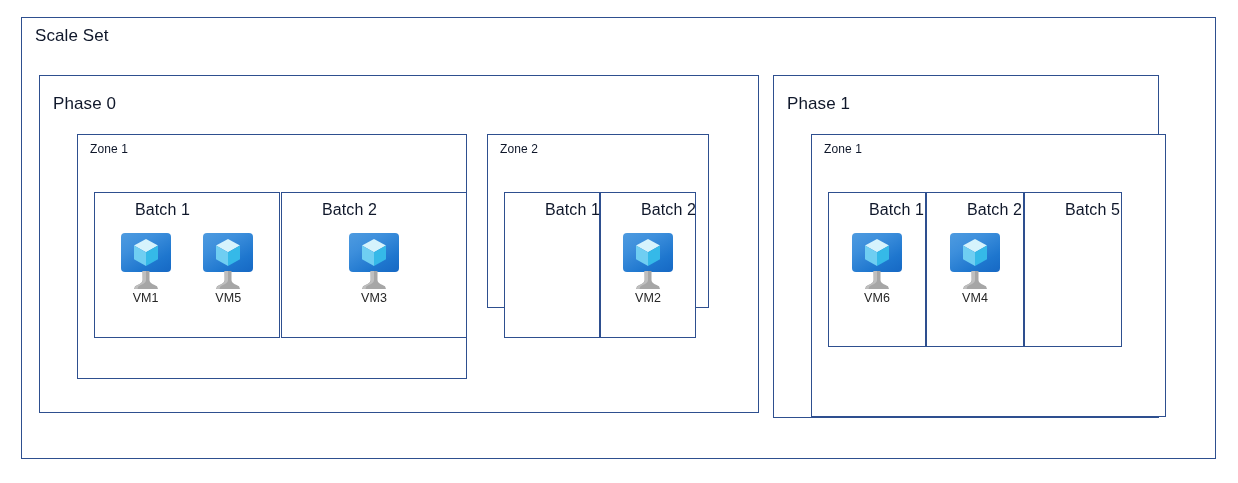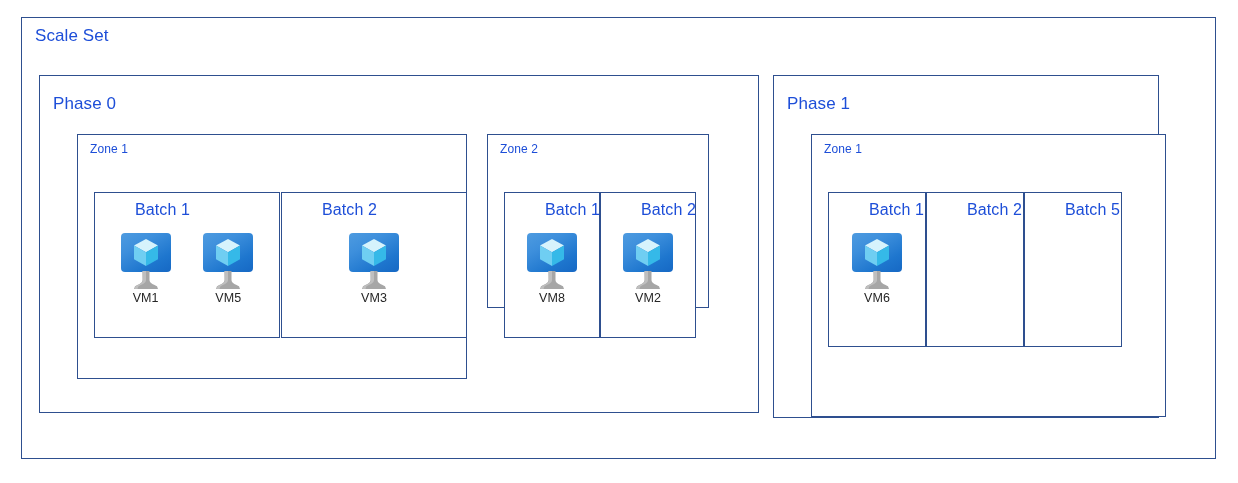--- a/index.html
+++ b/index.html
@@ -28,21 +28,21 @@
     box-sizing: border-box;
     border: 1.6px solid #2E4F8F;
     background: #ffffff;
   }
   .box > .box-title {
     position: absolute;
     left: 12px;
     top: 6px;
     font-size: 17px;
     line-height: 1.1;
-    color: #1d4ed8;
+    color: #0f172a;
     white-space: nowrap;
     letter-spacing: 0.1px;
   }
 
   
   .scaleset {
     left: 21px;
     top: 17px;
     width: 1195px;
     height: 442px;
@@ -207,37 +207,20 @@
             </div>
           </div>
         </div>
       </div>
 
       <div class="box zone zone-2">
         <div class="box-title">Zone 2</div>
 
         <div class="box batch batch-a">
           <div class="box-title">Batch 1</div>
-          <div class="vm-row">
-            <div class="vm">
-              <div class="vm-icon">
-                <div class="vm-screen"></div>
-                <svg class="vm-cube" viewBox="0 0 24 27">
-                  <polygon points="12,0 24,6.6 12,13.3 0,6.6" fill="#D6F3FC"></polygon>
-                  <polygon points="0,6.6 12,13.3 12,27 0,20.3" fill="#6FCEF2"></polygon>
-                  <polygon points="24,6.6 12,13.3 12,27 24,20.3" fill="#35B9E8"></polygon>
-                </svg>
-                <svg class="vm-stand" viewBox="0 0 34 18">
-                  <path d="M13.5 0 h7 v9 c0 3 3.5 4.2 7.5 6.2 l1 2.8 h-24 l1 -2.8 c4 -2 7.5 -3.2 7.5 -6.2 z" fill="#A6A6A6"></path>
-                  <path d="M13.5 0 h3.5 v9 c0 3 -3.5 4.2 -7.5 6.2 l-1 2.8 h-3 l1 -2.8 c4 -2 7.5 -3.2 7.5 -6.2 z" fill="#BFBFBF"></path>
-                </svg>
-              </div>
-              <div class="vm-label">VM8</div>
-            </div>
-          </div>
         </div>
 
         <div class="box batch batch-b">
           <div class="box-title">Batch 2</div>
           <div class="vm-row">
             <div class="vm">
               <div class="vm-icon">
                 <div class="vm-screen"></div>
                 <svg class="vm-cube" viewBox="0 0 24 27">
                   <polygon points="12,0 24,6.6 12,13.3 0,6.6" fill="#D6F3FC"></polygon>
@@ -278,20 +261,37 @@
                   <path d="M13.5 0 h3.5 v9 c0 3 -3.5 4.2 -7.5 6.2 l-1 2.8 h-3 l1 -2.8 c4 -2 7.5 -3.2 7.5 -6.2 z" fill="#BFBFBF"></path>
                 </svg>
               </div>
               <div class="vm-label">VM6</div>
             </div>
           </div>
         </div>
 
         <div class="box batch batch-b">
           <div class="box-title">Batch 2</div>
+          <div class="vm-row">
+            <div class="vm">
+              <div class="vm-icon">
+                <div class="vm-screen"></div>
+                <svg class="vm-cube" viewBox="0 0 24 27">
+                  <polygon points="12,0 24,6.6 12,13.3 0,6.6" fill="#D6F3FC"></polygon>
+                  <polygon points="0,6.6 12,13.3 12,27 0,20.3" fill="#6FCEF2"></polygon>
+                  <polygon points="24,6.6 12,13.3 12,27 24,20.3" fill="#35B9E8"></polygon>
+                </svg>
+                <svg class="vm-stand" viewBox="0 0 34 18">
+                  <path d="M13.5 0 h7 v9 c0 3 3.5 4.2 7.5 6.2 l1 2.8 h-24 l1 -2.8 c4 -2 7.5 -3.2 7.5 -6.2 z" fill="#A6A6A6"></path>
+                  <path d="M13.5 0 h3.5 v9 c0 3 -3.5 4.2 -7.5 6.2 l-1 2.8 h-3 l1 -2.8 c4 -2 7.5 -3.2 7.5 -6.2 z" fill="#BFBFBF"></path>
+                </svg>
+              </div>
+              <div class="vm-label">VM4</div>
+            </div>
+          </div>
         </div>
 
         <div class="box batch batch-c">
           <div class="box-title">Batch 5</div>
         </div>
       </div>
     </div>
 
   </div>
 </div>

